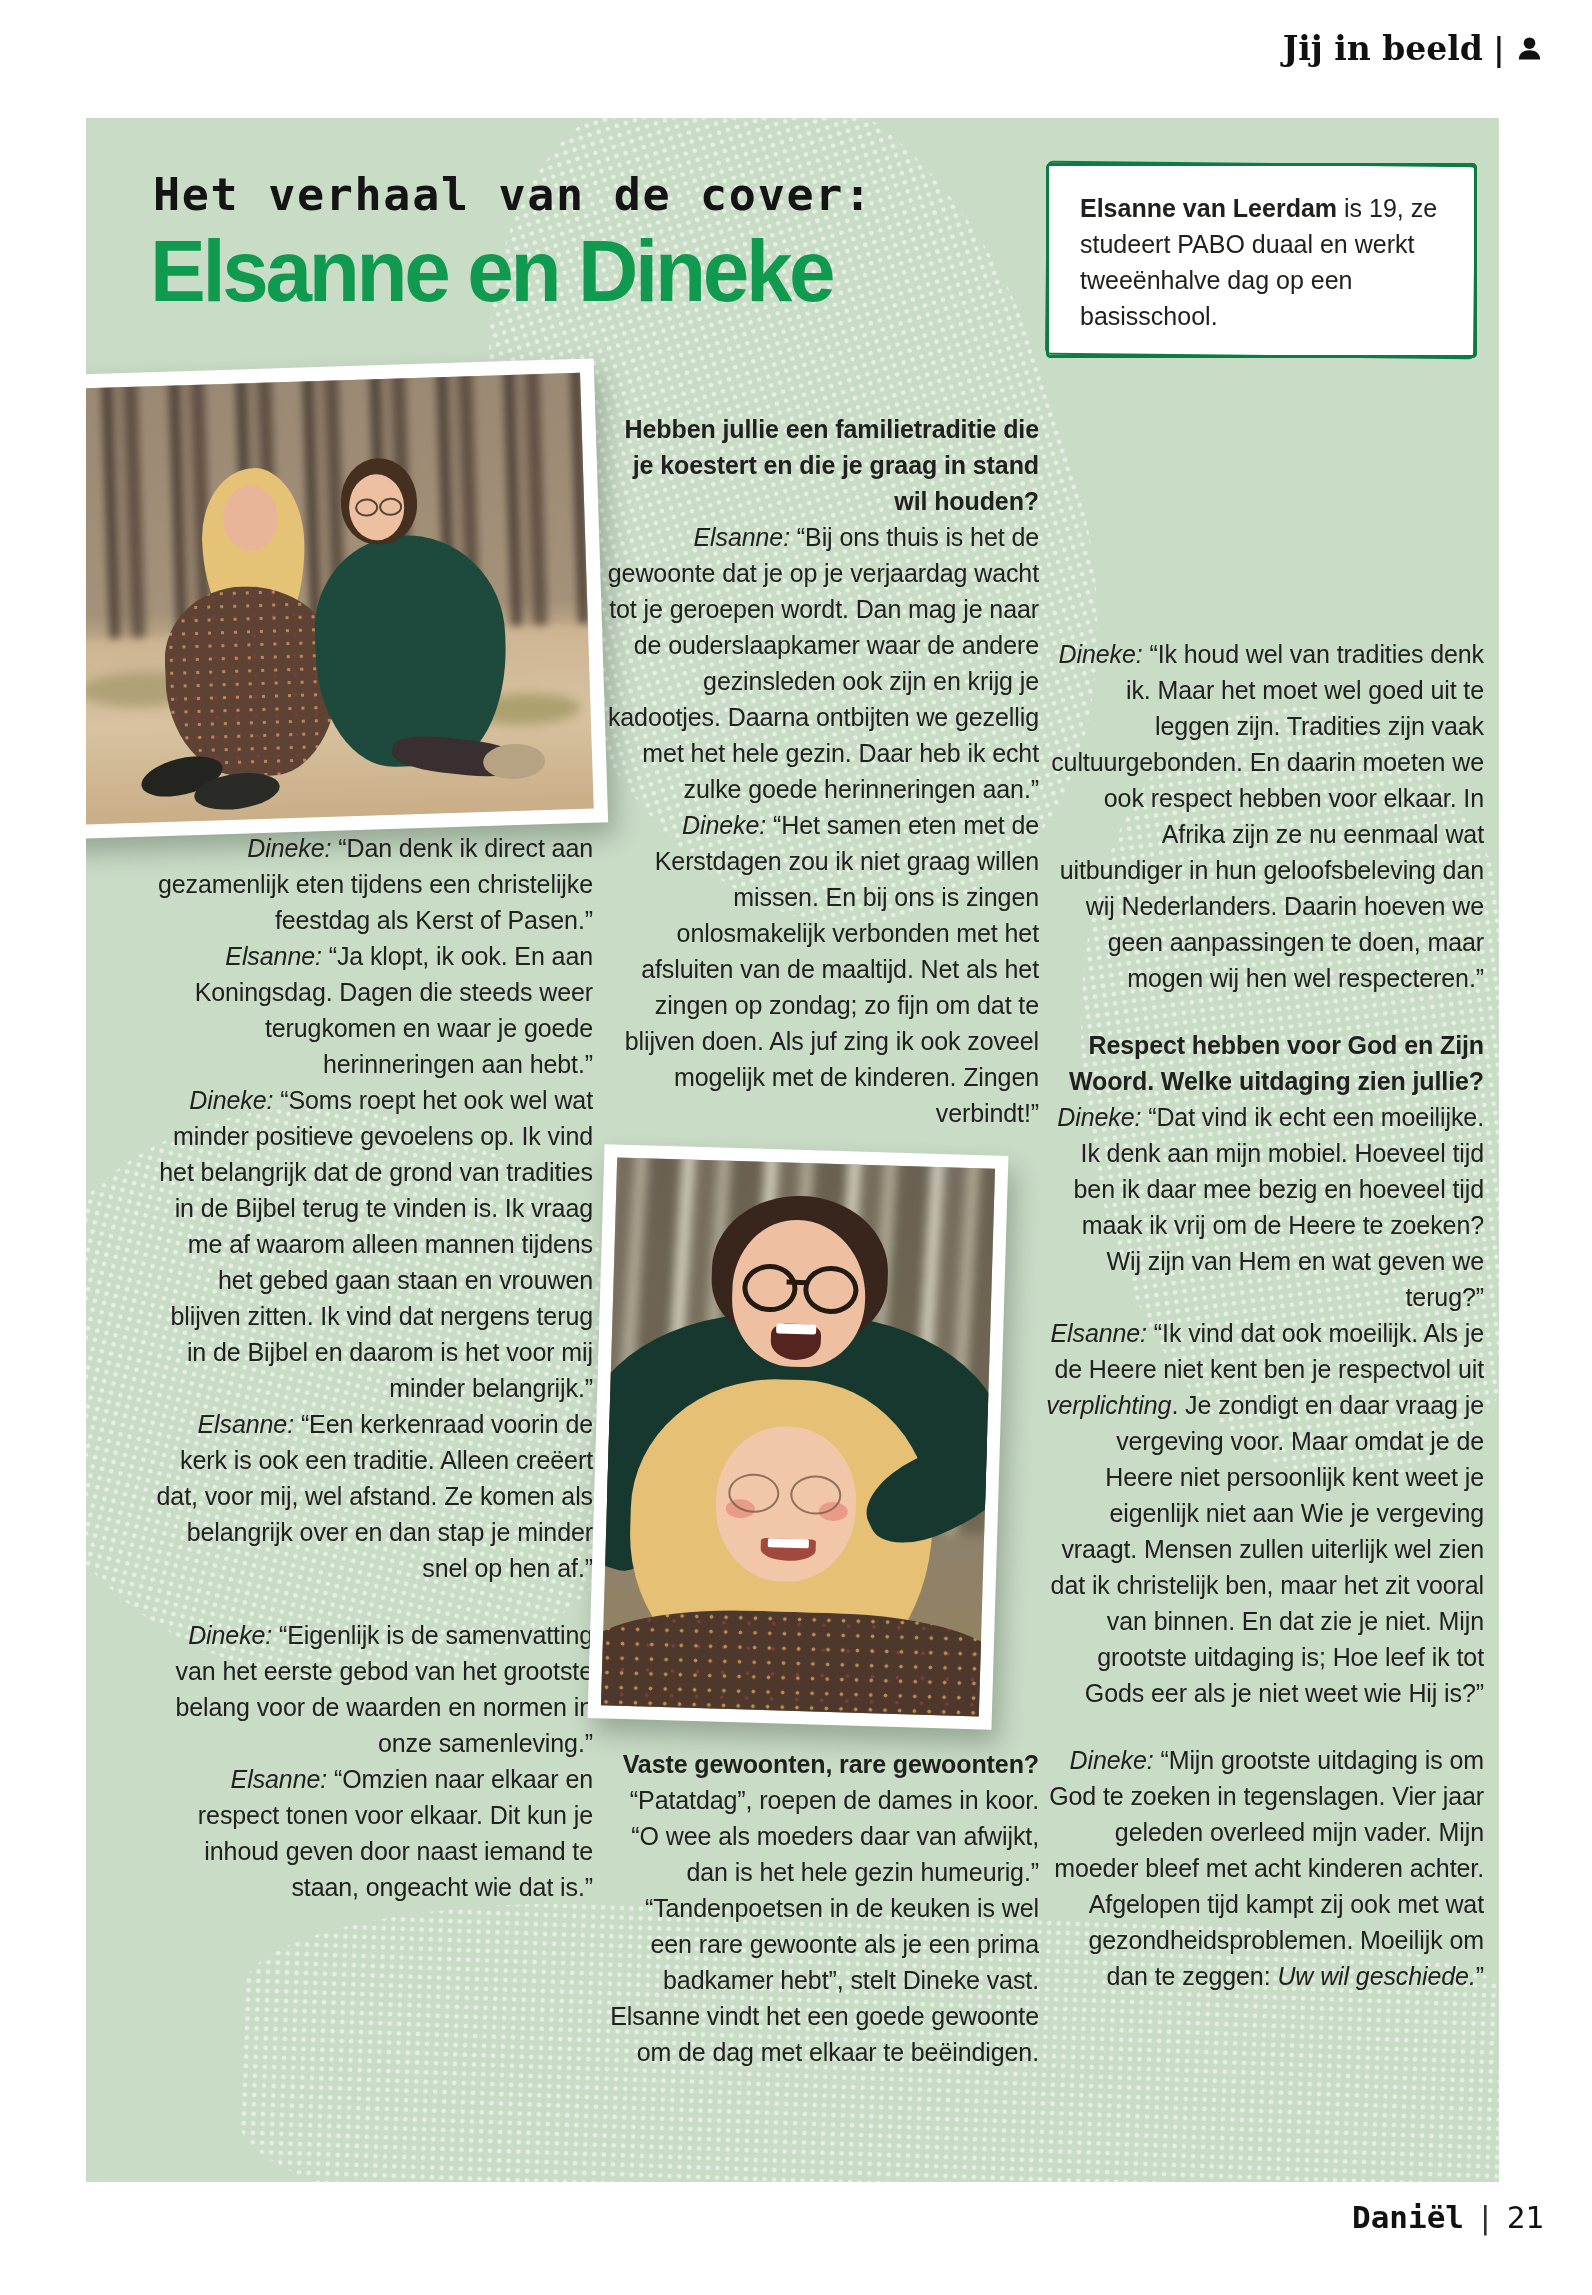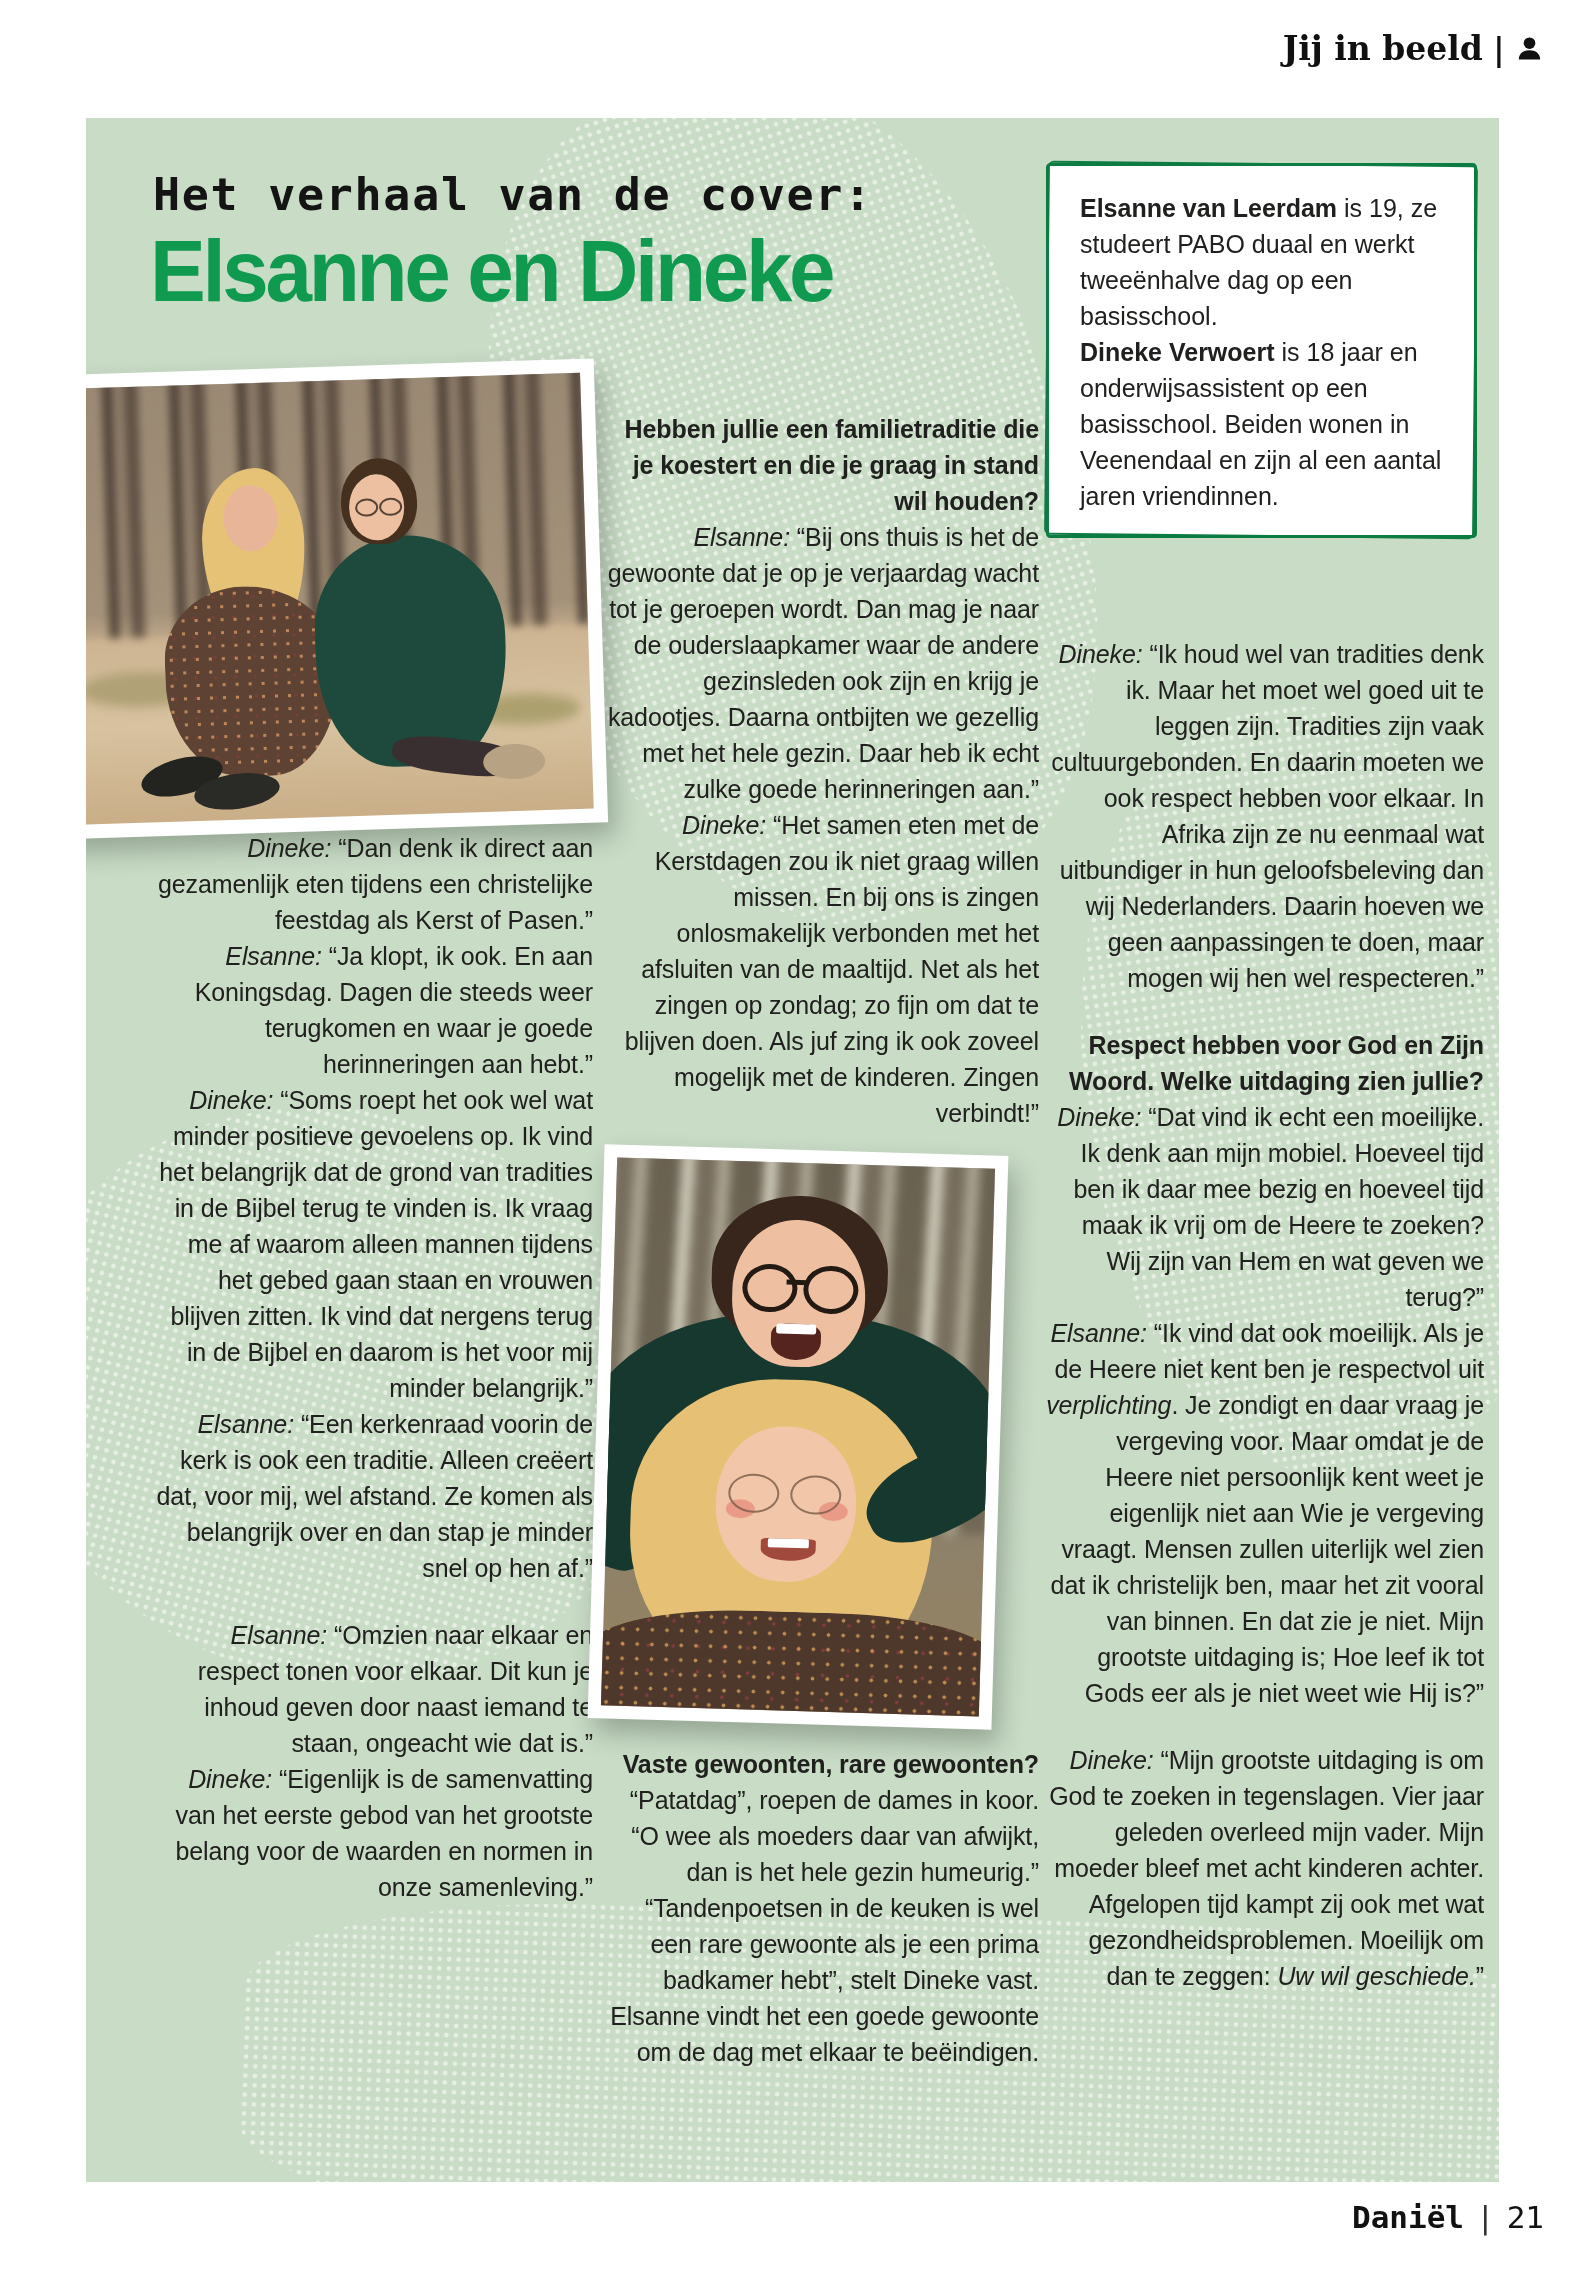--- a/index.html
+++ b/index.html
@@ -130,21 +130,20 @@
     <div class="ht ht2"></div>
     <div class="ht ht3"></div>
     <div class="ht ht4"></div>
 
     <div class="kicker">Het verhaal van de cover:</div>
     <h1 class="title">Elsanne en Dineke</h1>
 
     <aside class="infobox">
       <div class="infobox-text">
           <p class="ib-p"><b>Elsanne van Leerdam</b><span> is 19, ze studeert PABO duaal en werkt tweeënhalve dag op een basisschool.</span></p>
-          <p class="ib-p"><b>Dineke Verwoert</b><span> is 18 jaar en onderwijsassistent op een basisschool. Beiden wonen in Veenendaal en zijn al een aantal jaren vriendinnen.</span></p>
         </div>
     </aside>
 
     <figure class="polaroid photo1" aria-label="Elsanne en Dineke zitten samen op de grond in een bos">
       <div class="scene ph1">
         <div class="s ph1-trees"></div>
         <div class="s ph1-tuft1"></div>
         <div class="s ph1-tuft2"></div>
         <div class="s w1-hair"></div>
         <div class="s w1-face"></div>
@@ -160,22 +159,22 @@
         <div class="s w2-boot"></div>
       </div>
     </figure>
 
     <div class="col col1">
         <p class="para"><i>Dineke:</i><span> “Dan denk ik direct aan gezamenlijk eten tijdens een christelijke feestdag als Kerst of Pasen.”</span></p>
         <p class="para"><i>Elsanne:</i><span> “Ja klopt, ik ook. En aan Koningsdag. Dagen die steeds weer terugkomen en waar je goede herinneringen aan hebt.”</span></p>
         <p class="para"><i>Dineke:</i><span> “Soms roept het ook wel wat minder positieve gevoelens op. Ik vind het belangrijk dat de grond van tradities in de Bijbel terug te vinden is. Ik vraag me af waarom alleen mannen tijdens het gebed gaan staan en vrouwen blijven zitten. Ik vind dat nergens terug in de Bijbel en daarom is het voor mij minder belangrijk.”</span></p>
         <p class="para"><i>Elsanne:</i><span> “Een kerkenraad voorin de kerk is ook een traditie. Alleen creëert dat, voor mij, wel afstand. Ze komen als belangrijk over en dan stap je minder snel op hen af.”</span></p>
         <div class="gap"></div>
+        <p class="para"><i>Dineke:</i><span> “Eigenlijk is de samenvatting van het eerste gebod van het grootste belang voor de waarden en normen in onze samenleving.”</span></p>
         <p class="para"><i>Elsanne:</i><span> “Omzien naar elkaar en respect tonen voor elkaar. Dit kun je inhoud geven door naast iemand te staan, ongeacht wie dat is.”</span></p>
-        <p class="para"><i>Dineke:</i><span> “Eigenlijk is de samenvatting van het eerste gebod van het grootste belang voor de waarden en normen in onze samenleving.”</span></p>
       </div>
     <div class="col col2">
         <h3 class="q"><span>Hebben jullie een familietraditie die je koestert en die je graag in stand wil houden?</span></h3>
         <p class="para"><i>Elsanne:</i><span> “Bij ons thuis is het de gewoonte dat je op je verjaardag wacht tot je geroepen wordt. Dan mag je naar de ouderslaapkamer waar de andere gezinsleden ook zijn en krijg je kadootjes. Daarna ontbijten we gezellig met het hele gezin. Daar heb ik echt zulke goede herinneringen aan.”</span></p>
         <p class="para"><i>Dineke:</i><span> “Het samen eten met de Kerstdagen zou ik niet graag willen missen. En bij ons is zingen onlosmakelijk verbonden met het afsluiten van de maaltijd. Net als het zingen op zondag; zo fijn om dat te blijven doen. Als juf zing ik ook zoveel mogelijk met de kinderen. Zingen verbindt!”</span></p>
         <figure id="photo2" class="polaroid photo2" aria-label="Dineke hangt lachend over de schouders van Elsanne in het bos">
     <div class="scene ph2">
       <div class="s ph2-trees"></div>
       <div class="s d-body"></div>
       <div class="s d-armL"></div>

